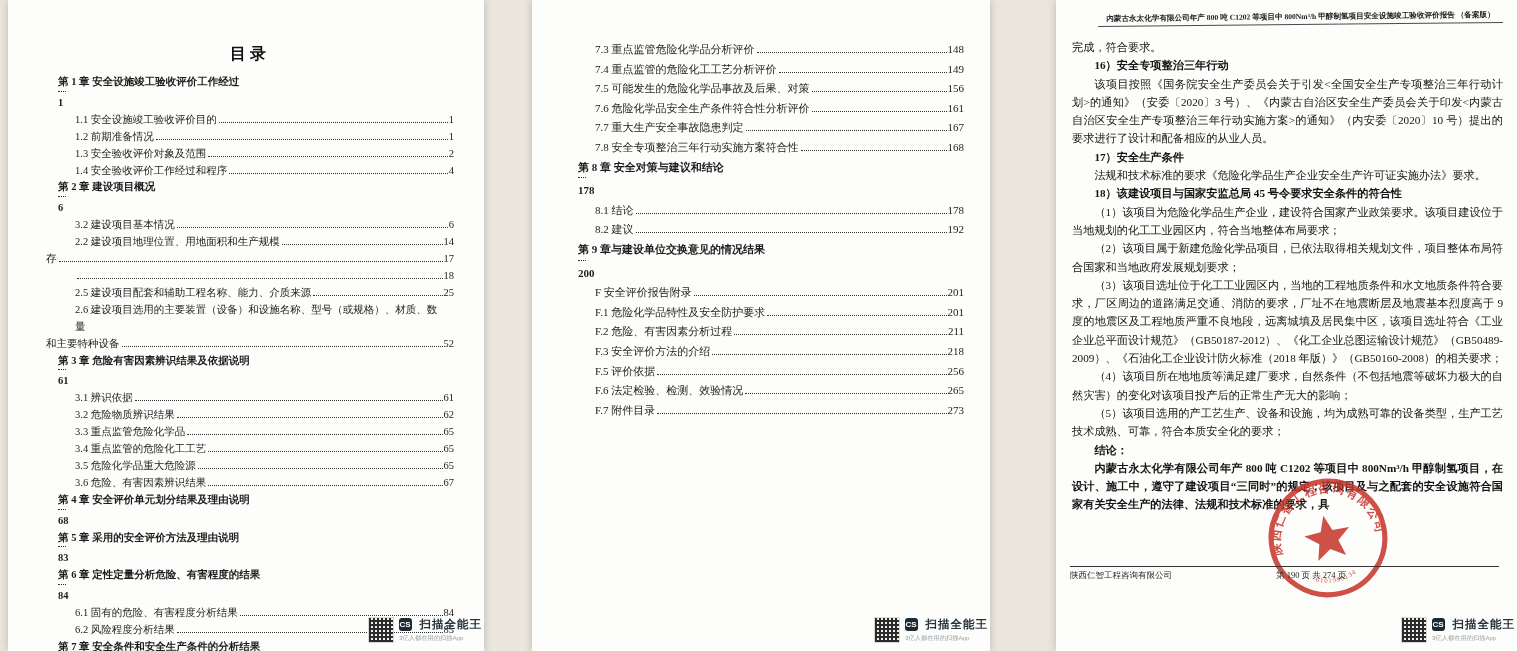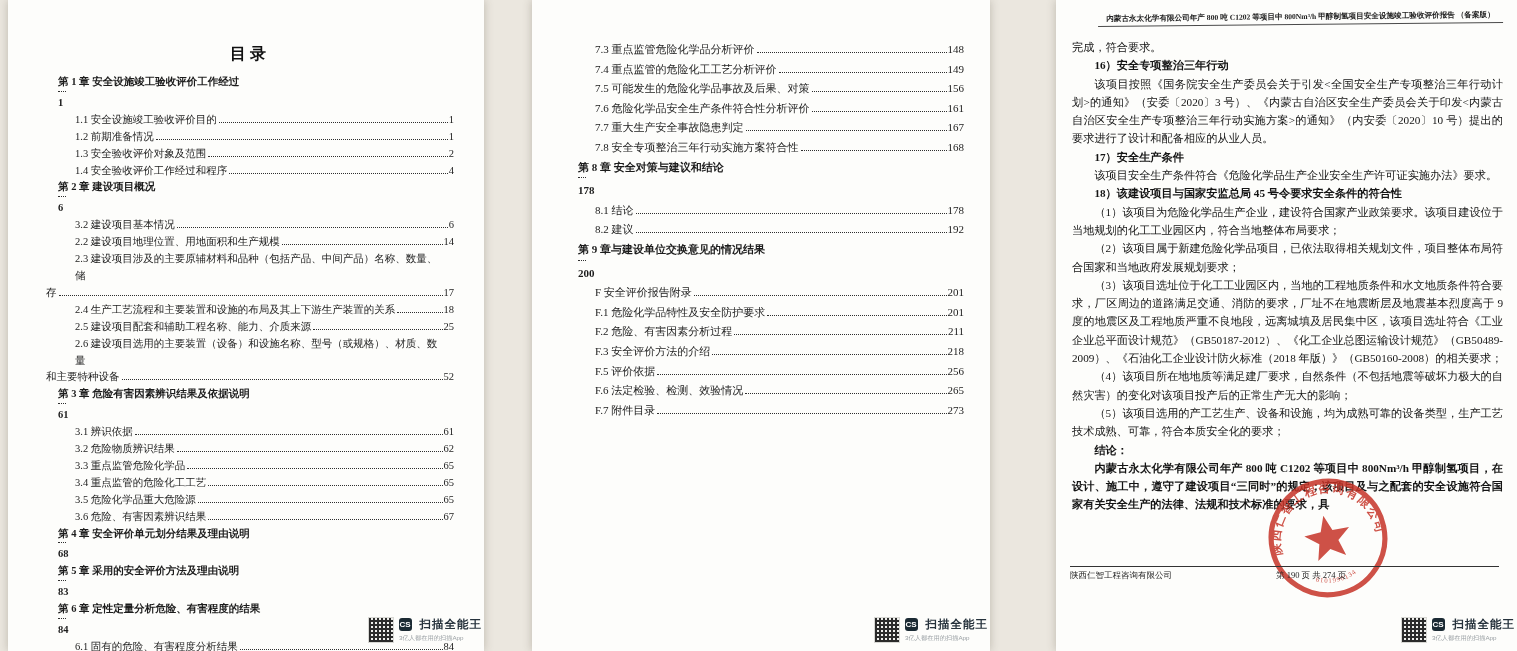--- a/index.html
+++ b/index.html
@@ -118,32 +118,26 @@
         <div class="row s">
         <span class="t">3.2 建设项目基本情况</span>
         <span class="dots"></span>
         <span class="num">6</span>
       </div>
         <div class="row s">
         <span class="t">2.2 建设项目地理位置、用地面积和生产规模</span>
         <span class="dots"></span>
         <span class="num">14</span>
       </div>
-        <div class="row s noleader">
-        <span class="t">2.3 建设项目涉及的主要原辅材料和品种（包括产品、中间产品）名称、数量、储</span>
-        <span class="dots"></span>
-
-      </div>
         <div class="row cont">
         <span class="t">存</span>
         <span class="dots"></span>
         <span class="num">17</span>
       </div>
         <div class="row s">
-        <span class="t">2.4 生产工艺流程和主要装置和设施的布局及其上下游生产装置的关系</span>
         <span class="dots"></span>
         <span class="num">18</span>
       </div>
         <div class="row s">
         <span class="t">2.5 建设项目配套和辅助工程名称、能力、介质来源</span>
         <span class="dots"></span>
         <span class="num">25</span>
       </div>
         <div class="row s noleader">
         <span class="t">2.6 建设项目选用的主要装置（设备）和设施名称、型号（或规格）、材质、数量</span>
@@ -343,21 +337,21 @@
     </div>
   </section>
 
   <section class="page page3">
     <div class="p3-header">内蒙古永太化学有限公司年产 800 吨 C1202 等项目中 800Nm³/h 甲醇制氢项目安全设施竣工验收评价报告 （备案版）</div>
     <div class="p3-body">
       <p class="para flush">完成，符合要求。</p>
         <p class="para h">16）安全专项整治三年行动</p>
         <p class="para">该项目按照《国务院安全生产委员会关于引发&lt;全国安全生产专项整治三年行动计划&gt;的通知》（安委〔2020〕3 号）、《内蒙古自治区安全生产委员会关于印发&lt;内蒙古自治区安全生产专项整治三年行动实施方案&gt;的通知》（内安委〔2020〕10 号）提出的要求进行了设计和配备相应的从业人员。</p>
         <p class="para h">17）安全生产条件</p>
-        <p class="para">该项目安全生产条件符合《危险化学品生产企业安全生产许可证实施办法》要求。</p>
+        <p class="para">法规和技术标准的要求《危险化学品生产企业安全生产许可证实施办法》要求。</p>
         <p class="para h">18）该建设项目与国家安监总局 45 号令要求安全条件的符合性</p>
         <p class="para">（1）该项目为危险化学品生产企业，建设符合国家产业政策要求。该项目建设位于当地规划的化工工业园区内，符合当地整体布局要求；</p>
         <p class="para">（2）该项目属于新建危险化学品项目，已依法取得相关规划文件，项目整体布局符合国家和当地政府发展规划要求；</p>
         <p class="para">（3）该项目选址位于化工工业园区内，当地的工程地质条件和水文地质条件符合要求，厂区周边的道路满足交通、消防的要求，厂址不在地震断层及地震基本烈度高于 9 度的地震区及工程地质严重不良地段，远离城填及居民集中区，该项目选址符合《工业企业总平面设计规范》（GB50187-2012）、《化工企业总图运输设计规范》（GB50489-2009）、《石油化工企业设计防火标准（2018 年版）》（GB50160-2008）的相关要求；</p>
         <p class="para">（4）该项目所在地地质等满足建厂要求，自然条件（不包括地震等破坏力极大的自然灾害）的变化对该项目投产后的正常生产无大的影响；</p>
         <p class="para">（5）该项目选用的产工艺生产、设备和设施，均为成熟可靠的设备类型，生产工艺技术成熟、可靠，符合本质安全化的要求；</p>
         <p class="para h">结论：</p>
         <p class="para b">内蒙古永太化学有限公司年产 800 吨 C1202 等项目中 800Nm³/h 甲醇制氢项目，在设计、施工中，遵守了建设项目“三同时”的规定；该项目及与之配套的安全设施符合国家有关安全生产的法律、法规和技术标准的要求，具</p>
     </div>
 

